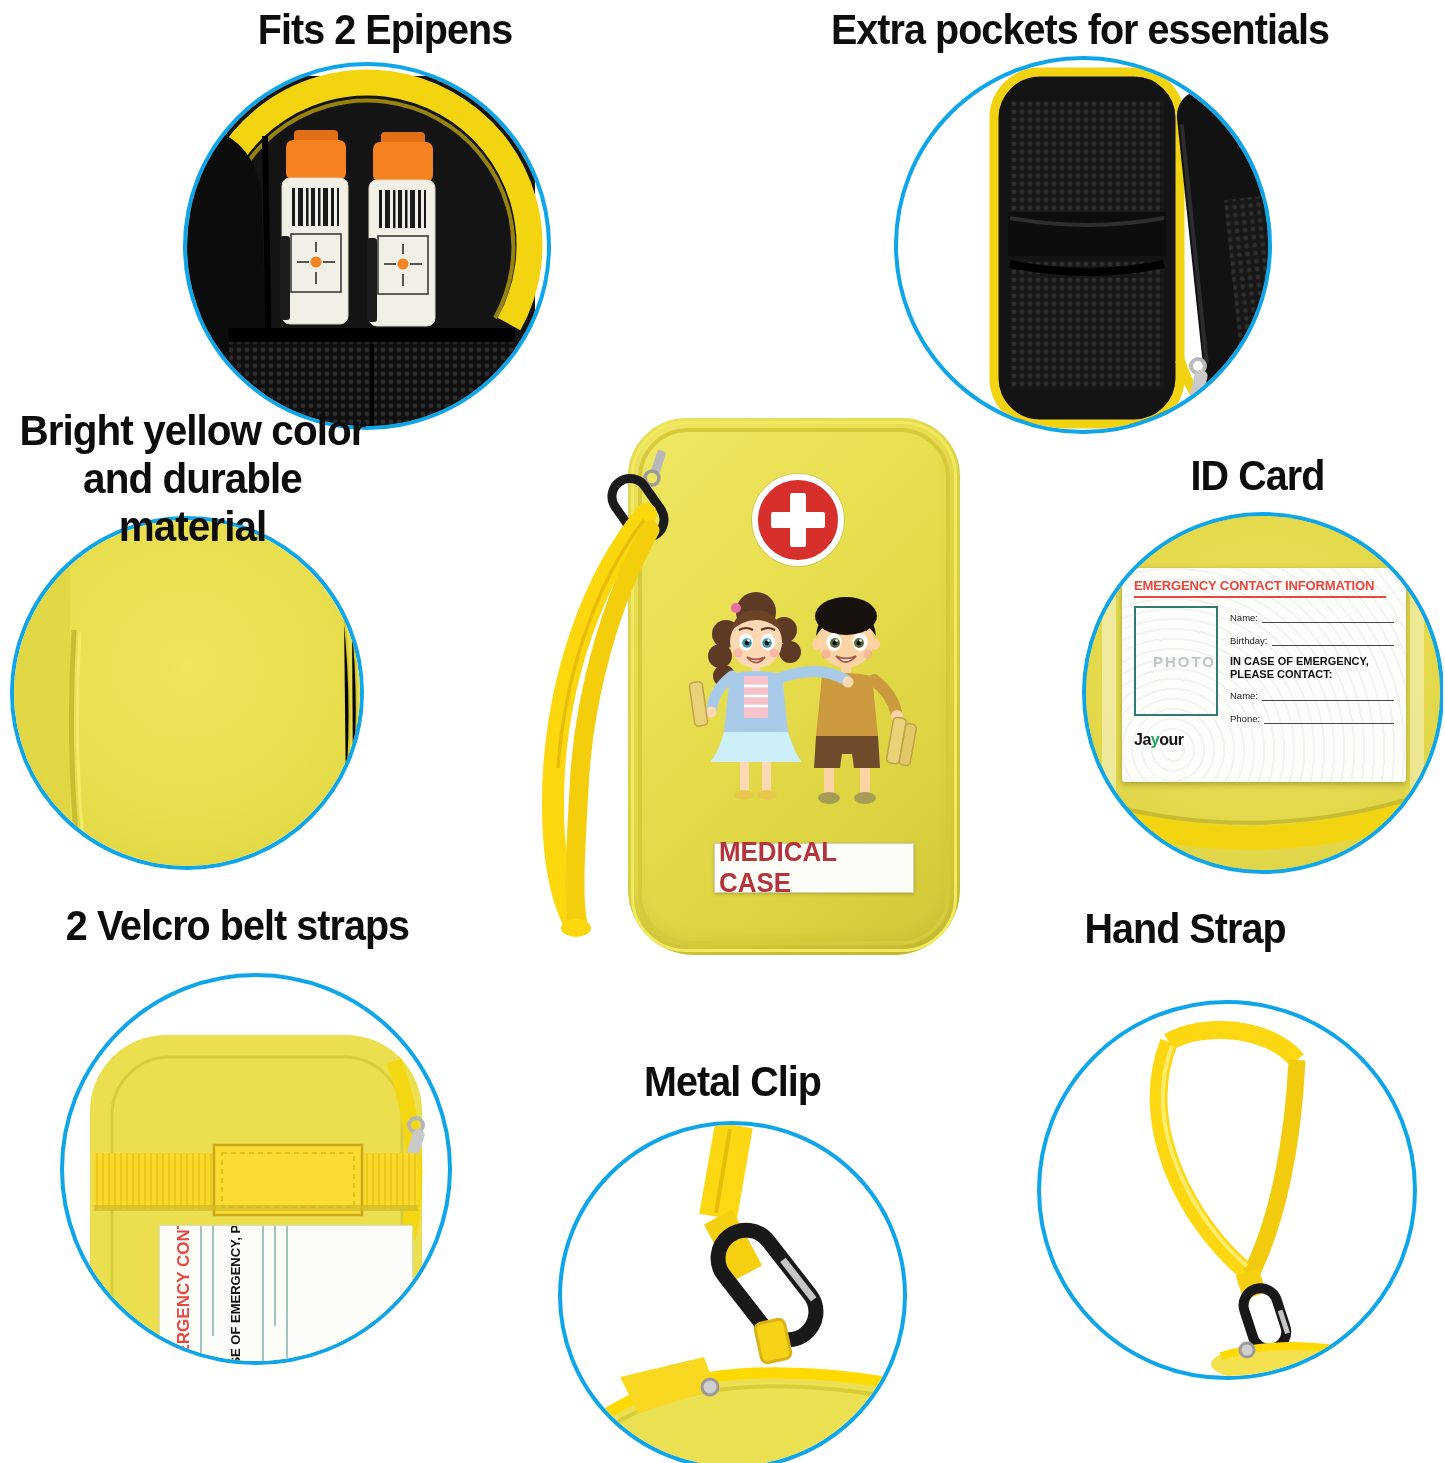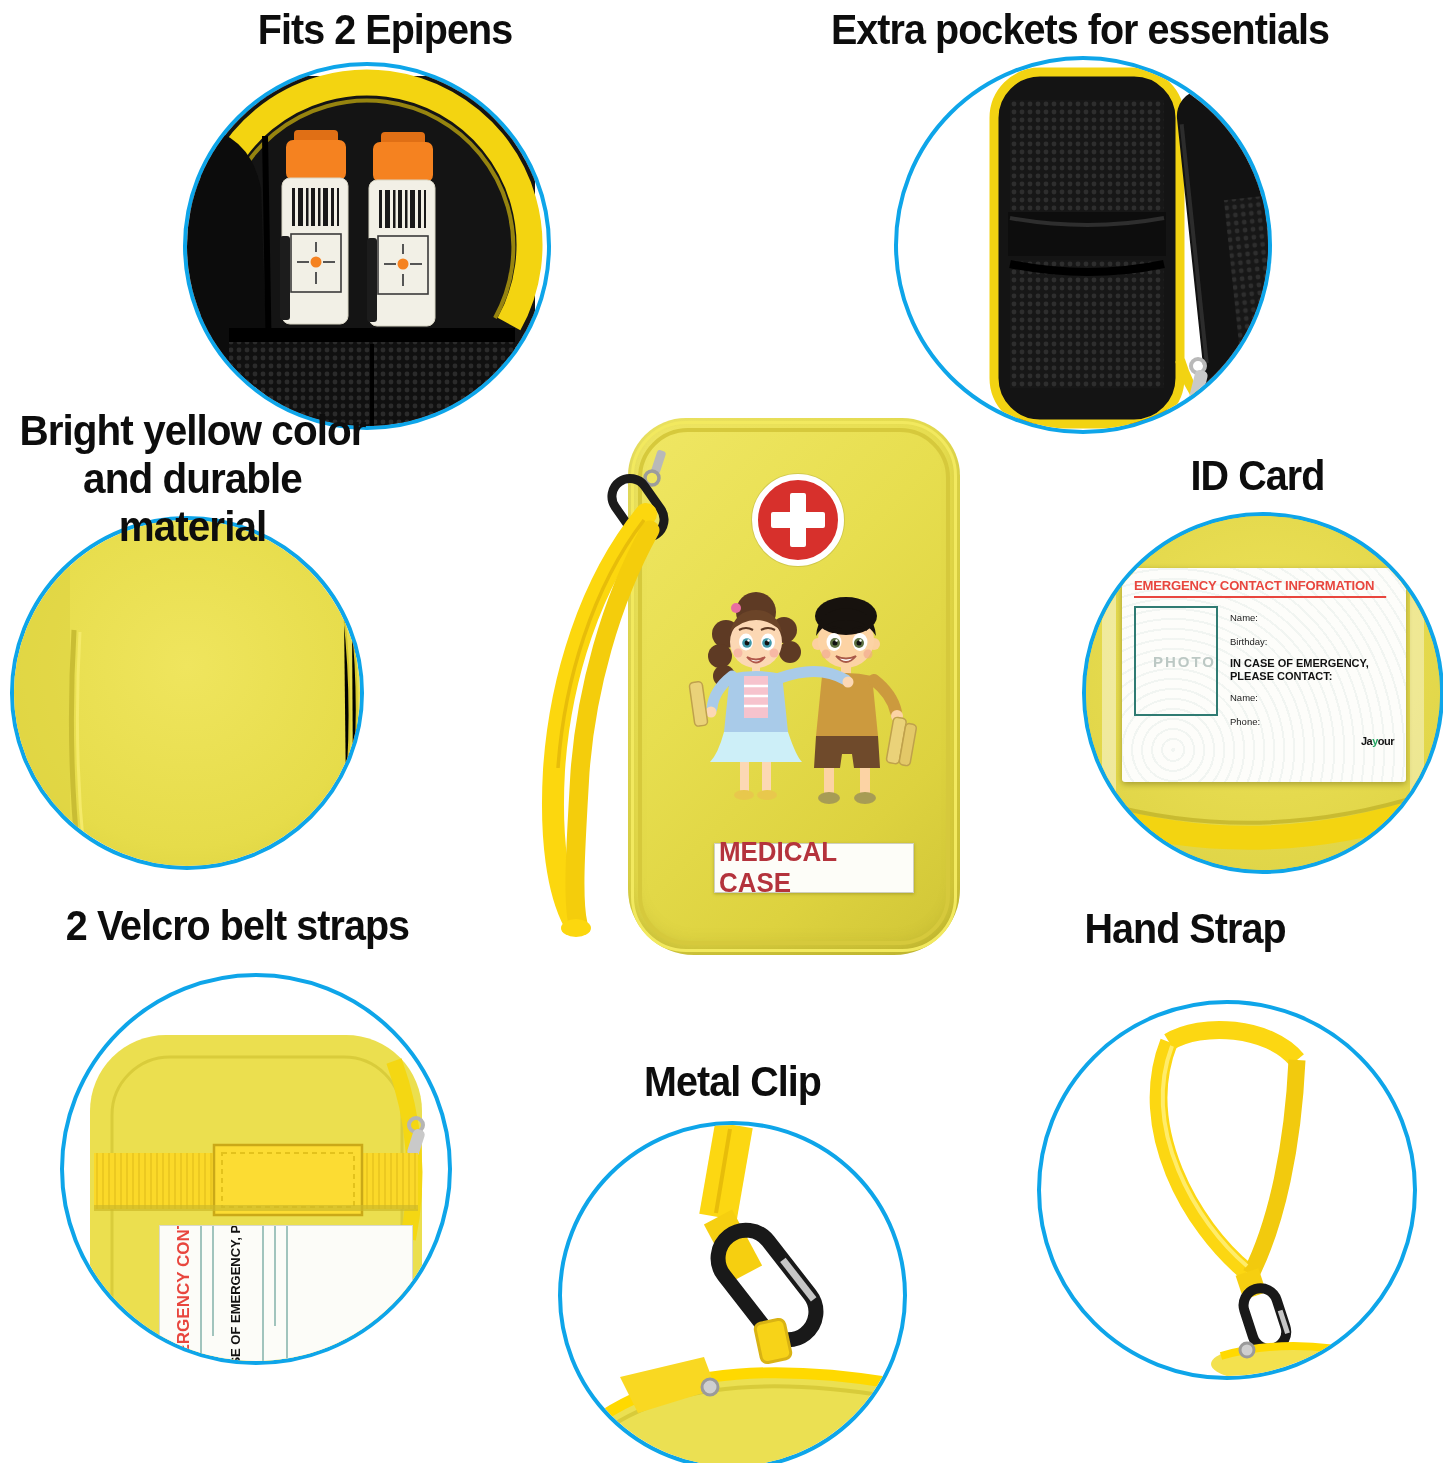--- a/index.html
+++ b/index.html
@@ -31,25 +31,25 @@
   
   .idcard{position:absolute;left:36px;top:52px;width:284px;height:214px;background:#fdfdfa;
      border-radius:3px;box-shadow:0 2px 6px rgba(70,65,10,.4);padding:10px 12px 6px 12px;box-sizing:border-box;
      background-image:repeating-radial-gradient(circle at 18% 85%,rgba(170,195,190,.14) 0 2px,transparent 2px 10px);}
   .idcard .title{color:#e8463e;font-weight:bold;font-size:13.5px;letter-spacing:-.2px;
      border-bottom:2px solid #e8463e;padding-bottom:3px;transform:scaleX(.97);transform-origin:left;white-space:nowrap;}
   .idcard .bodyrow{display:flex;margin-top:8px;}
   .photo-box{width:80px;height:106px;border:2.5px solid #2f7b72;display:flex;align-items:center;justify-content:flex-end;flex:none;}
   .photo-box span{color:#bcc8c4;font-weight:bold;font-size:15px;letter-spacing:2px;}
   .fields{flex:1;margin-left:12px;font-size:9.5px;color:#222;}
-  .frow{display:flex;align-items:flex-start;margin-top:6px;flex-direction:column;}
+  .frow{display:flex;align-items:flex-start;margin-top:6px;}
   .frow .fl{flex:none;margin-right:4px;}
   .frow .line{flex:1;border-bottom:1.2px solid #444;height:10px;}
   .emnote{font-weight:bold;font-size:11px;color:#111;margin-top:9px;line-height:12.5px;width:150px;}
-  .brand{ text-align:right;font-weight:900;font-size:11px;color:#151515;margin-top:7px;letter-spacing:-.5px;}
+  .brand{ text-align:left;font-weight:900;font-size:16px;color:#151515;margin-top:7px;letter-spacing:-.5px;}
   .brand .g{color:#1fa45f;}
   
   .minipocket{position:absolute;left:95px;top:248px;width:252px;height:140px;background:#fcfcf8;
      border:1px solid #d9d9cc;overflow:hidden;}
   .sideways{position:absolute;writing-mode:vertical-rl;transform:rotate(180deg);white-space:nowrap;}
   .sw-title{left:14px;top:-175px;height:330px;color:#e8463e;font-weight:bold;font-size:17px;}
   .sw-note{left:68px;top:-245px;height:420px;color:#111;font-weight:bold;font-size:13px;}
   .tealline{position:absolute;top:0;width:2px;height:140px;background:#8ab5ae;opacity:.8;}
 </style>
 </head>

